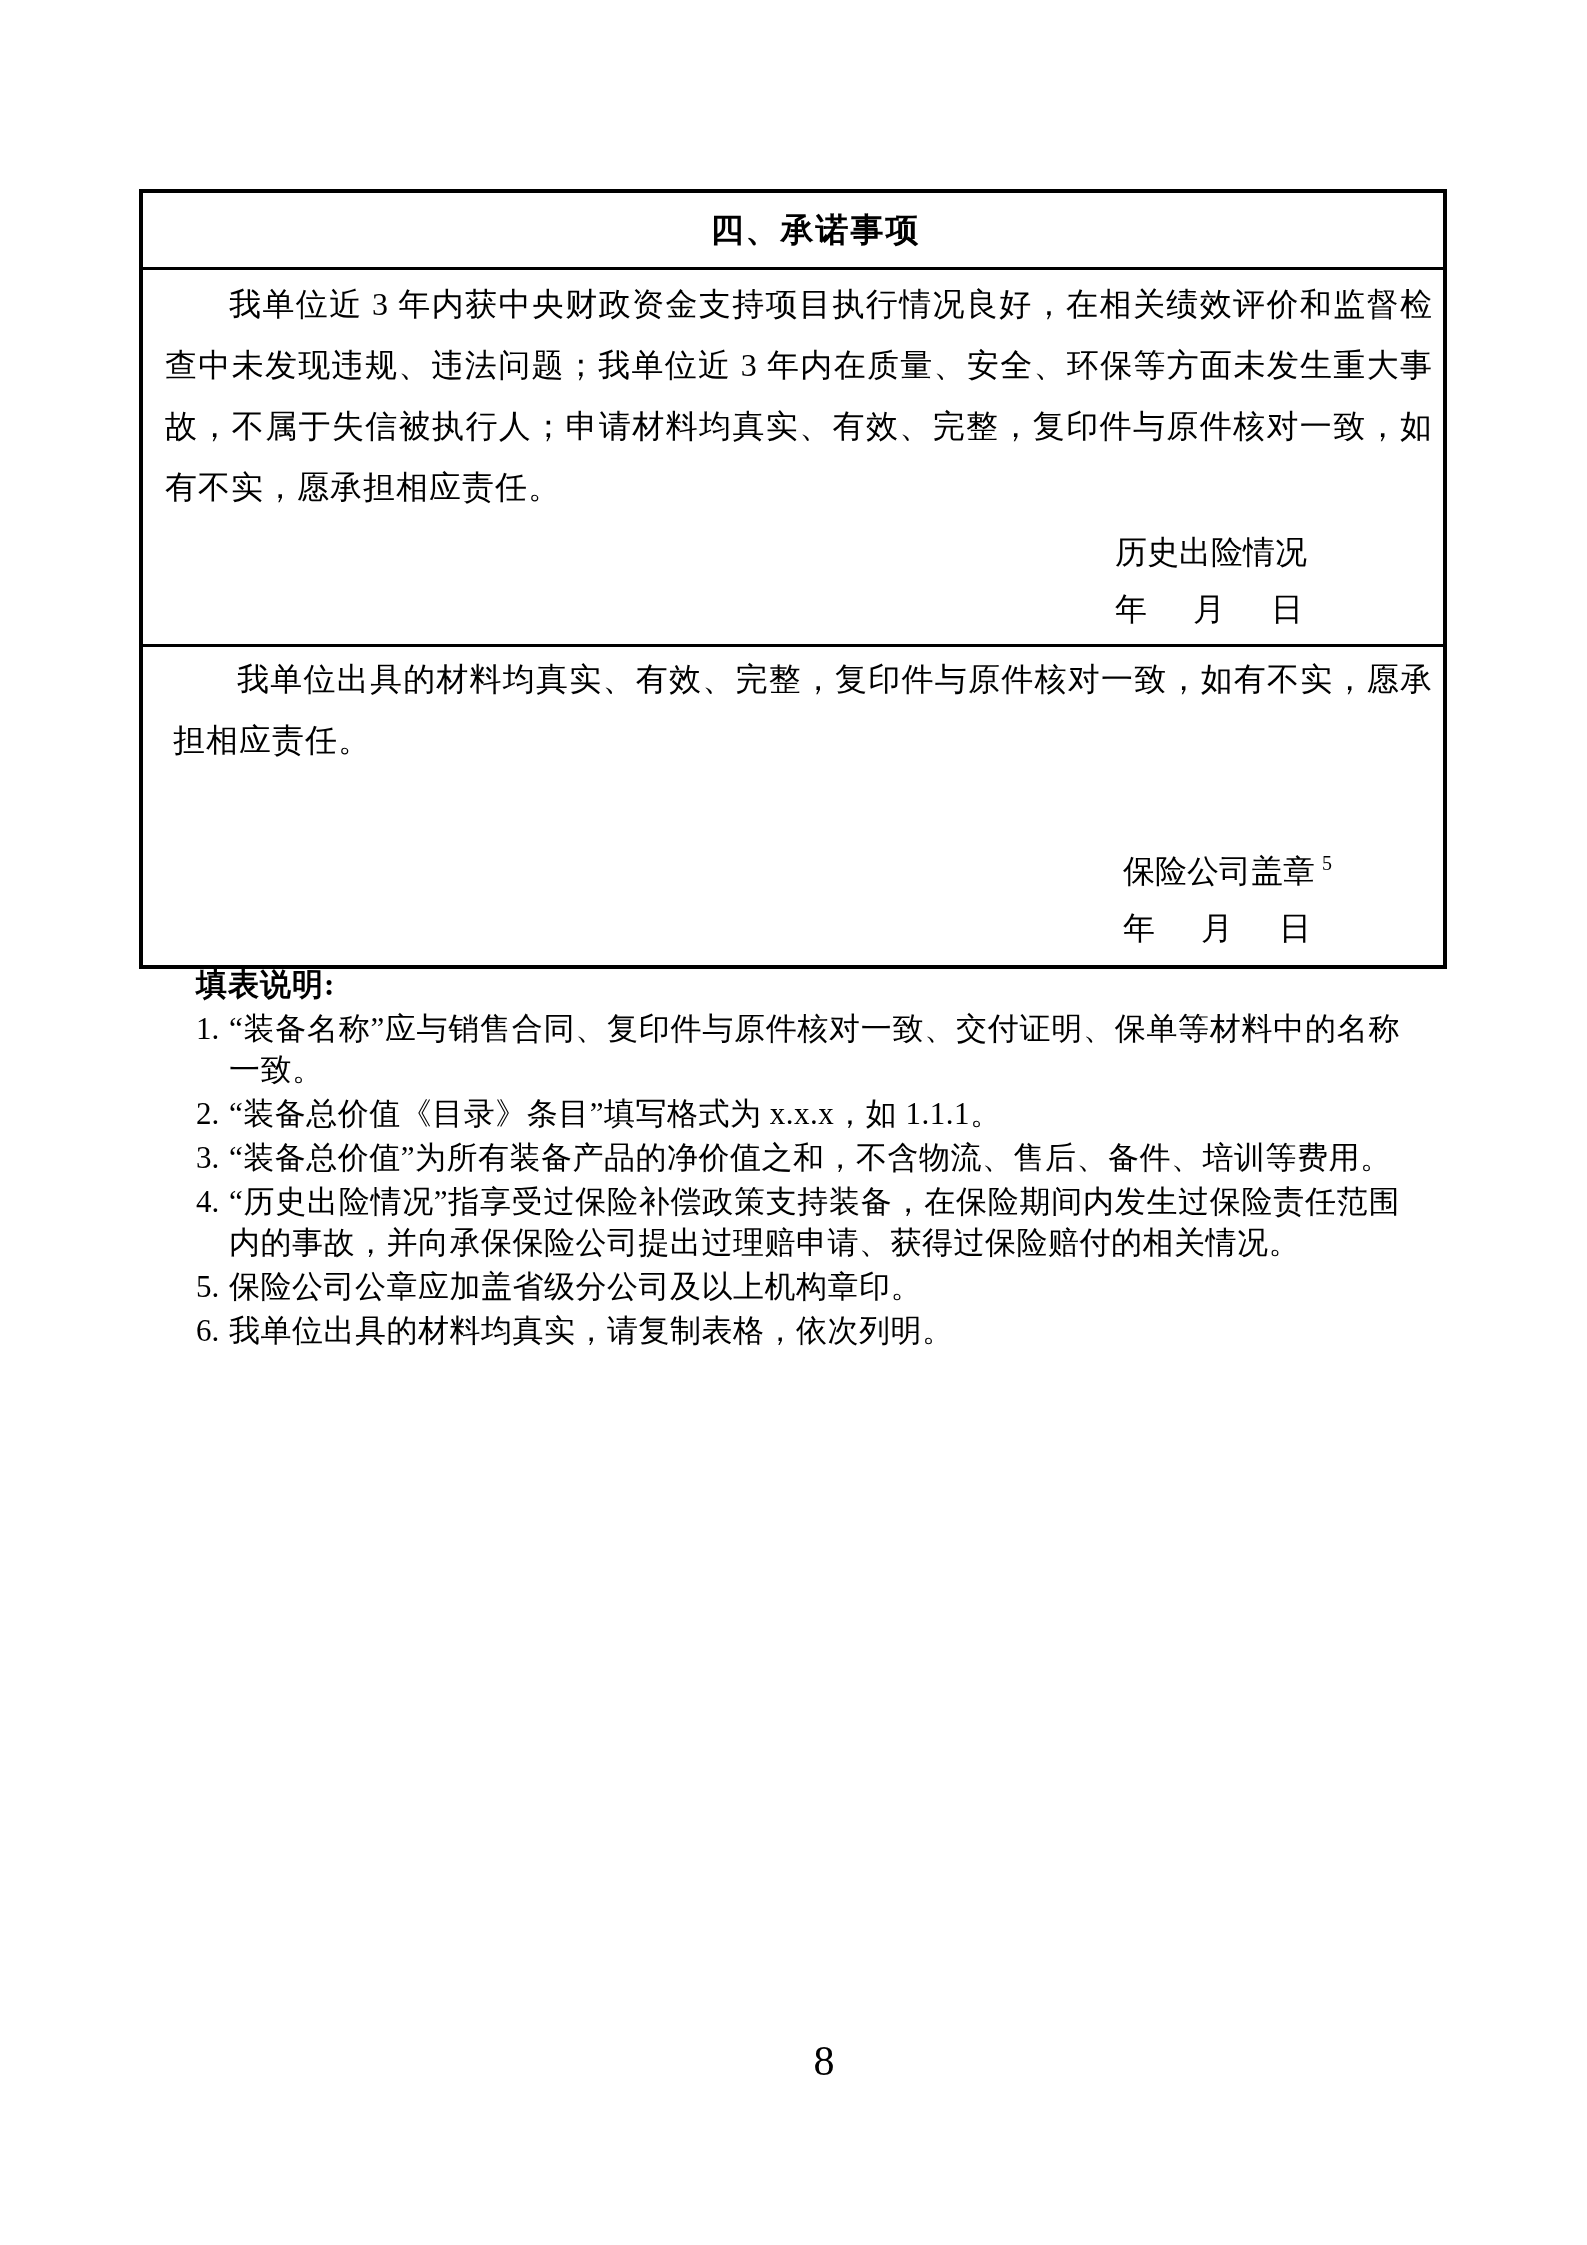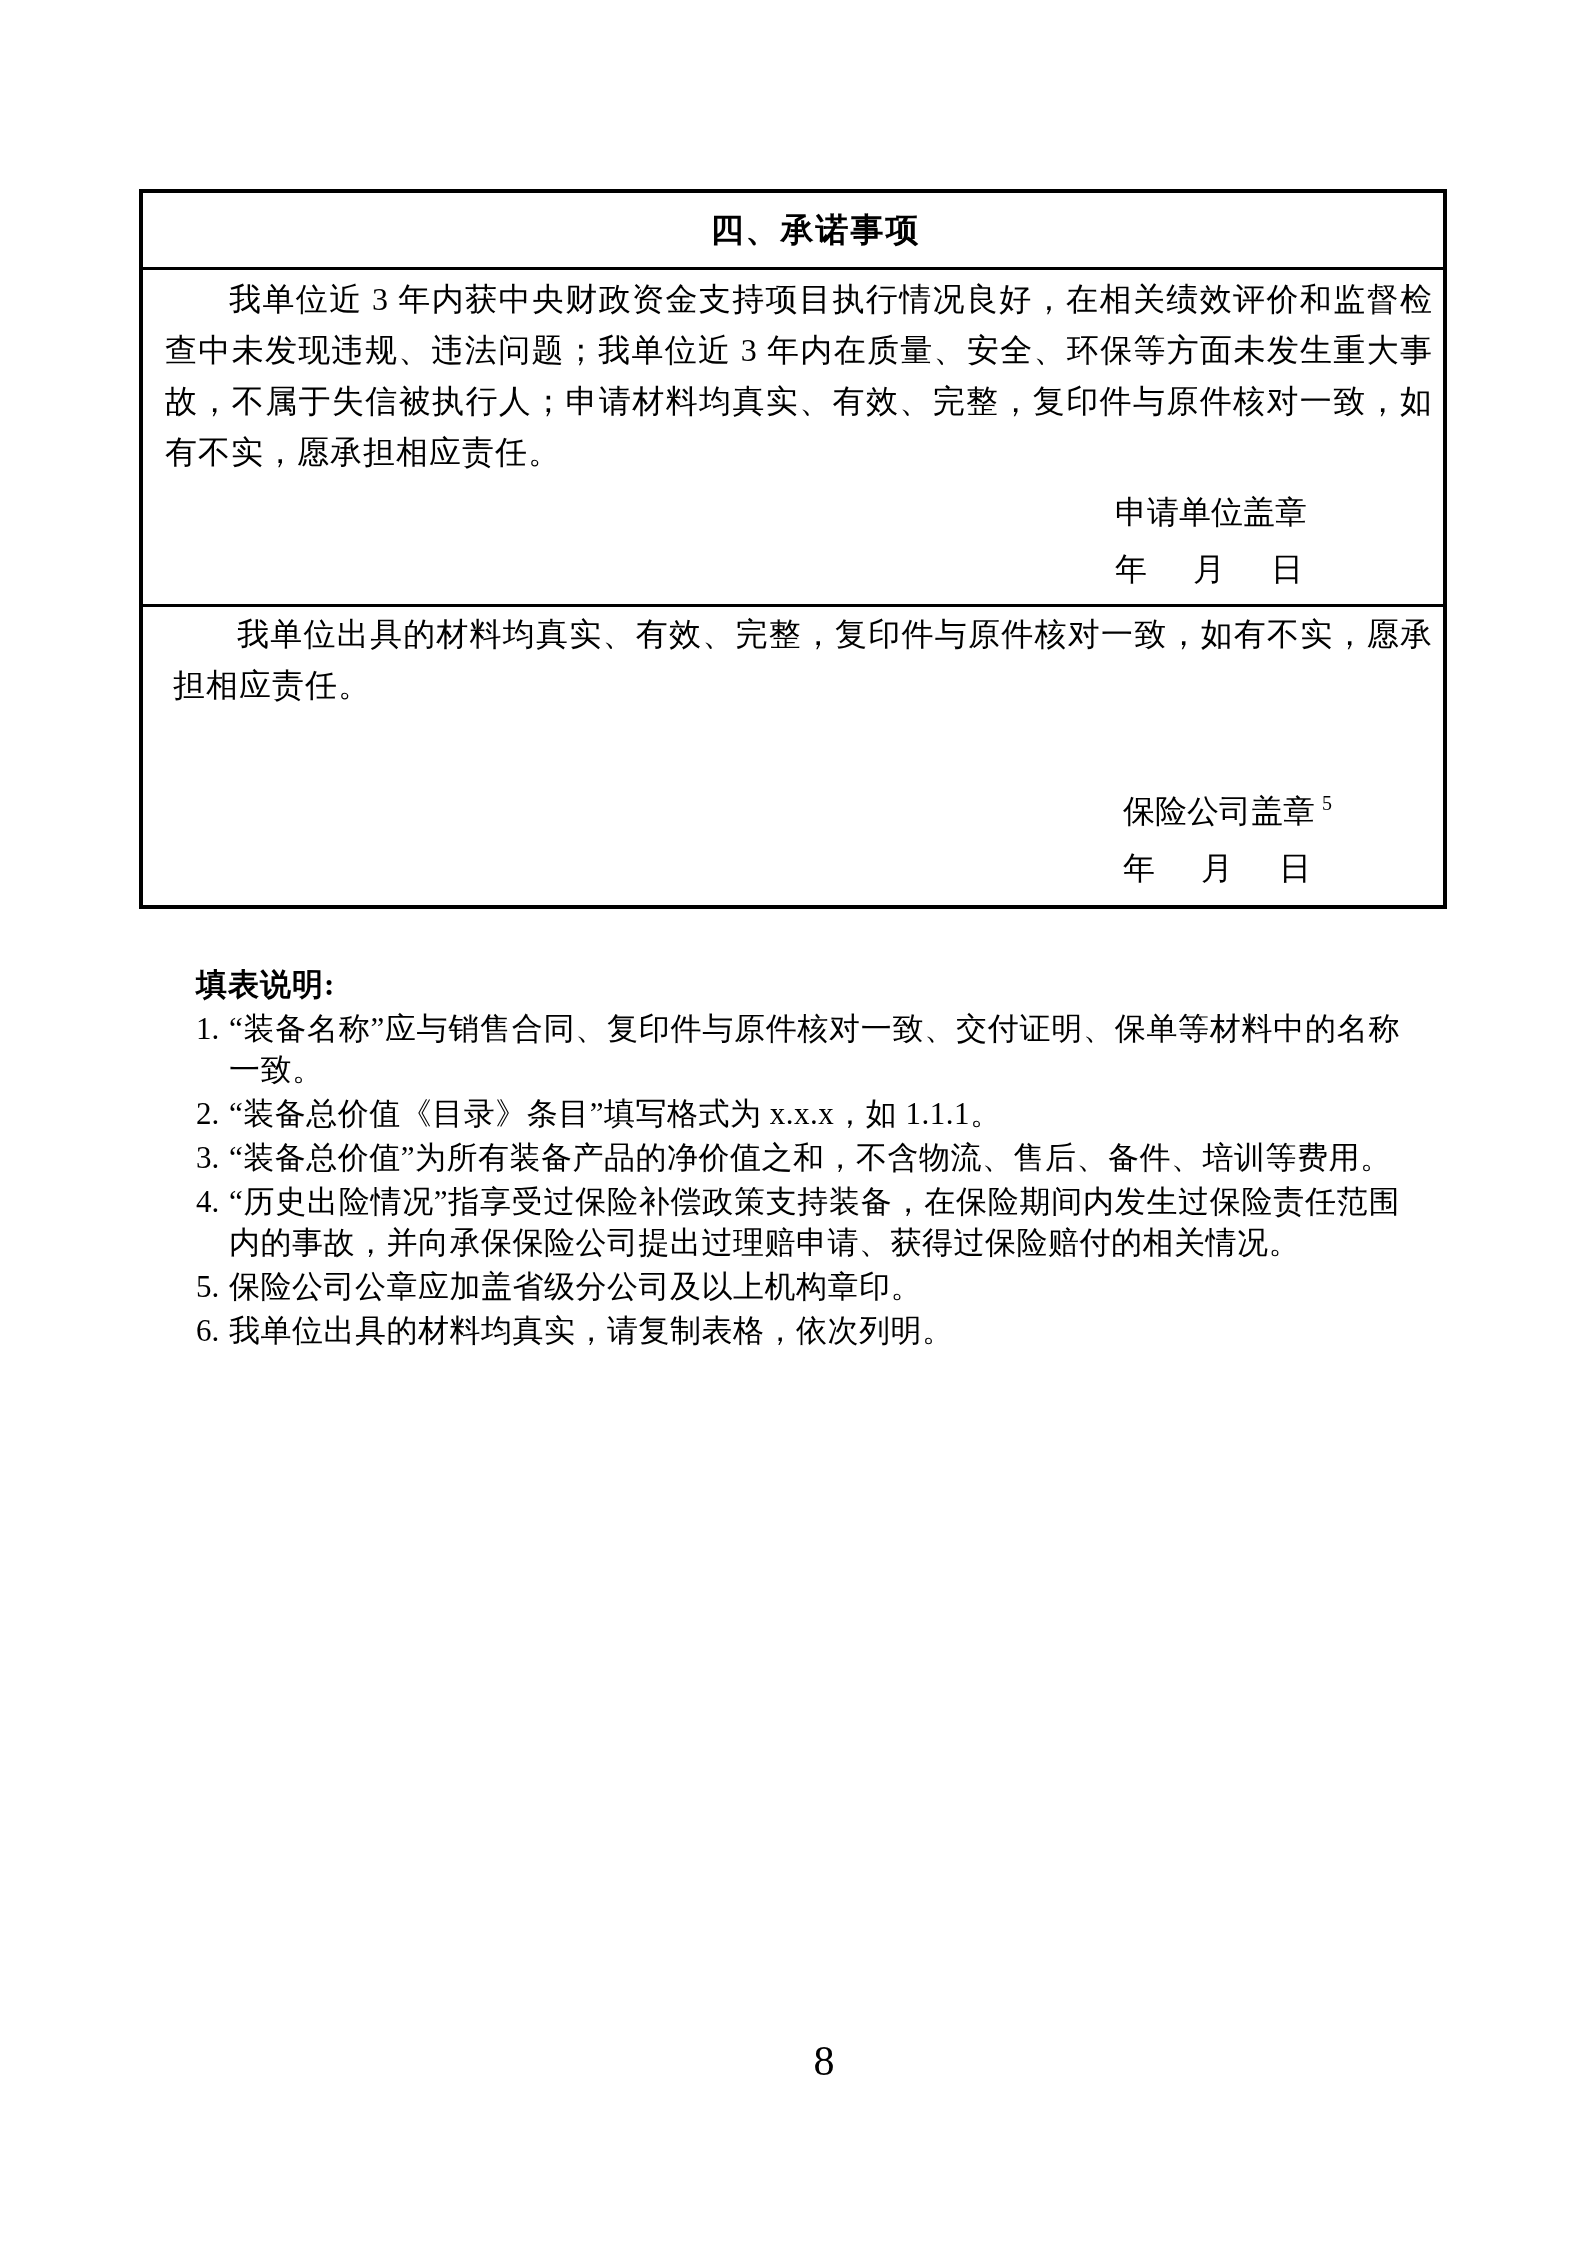--- a/index.html
+++ b/index.html
@@ -42,21 +42,21 @@
     border-bottom: 3px solid #000000;
     font-size: 32px;
   }
   .t-row2 {
     padding: 2px 10px 8px 30px;
     font-size: 32px;
   }
   .para {
     margin: 0;
     text-align: justify;
-    line-height: 51px;
+    line-height: 61px;
     letter-spacing: 1px;
     text-indent: 64px;
   }
   .sig {
     margin-left: 950px;
     margin-top: 6px;
     width: fit-content;
   }
   .t-row2 .sig {
     margin-top: 64px;
@@ -120,21 +120,21 @@
 <div class="page">
 
   <div class="doc-table">
 
     <div class="t-header">四、承诺事项</div>
 
     <div class="t-row1">
       <p class="para">我单位近 3 年内获中央财政资金支持项目执行情况良好，在相关绩效评价和监督检查中未发现违规、违法问题；我单位近 3 年内在质量、安全、环保等方面未发生重大事故，不属于失信被执行人；申请材料均真实、有效、完整，复印件与原件核对一致，如有不实，愿承担相应责任。</p>
       <div class="sig">
         <div class="sig-line">
-          <span>申请单位盖章</span>
+          <span>历史出险情况</span>
         </div>
         <div class="date-line">
           <span>年</span>
           <span>月</span>
           <span>日</span>
         </div>
       </div>
     </div>
 
     <div class="t-row2">

